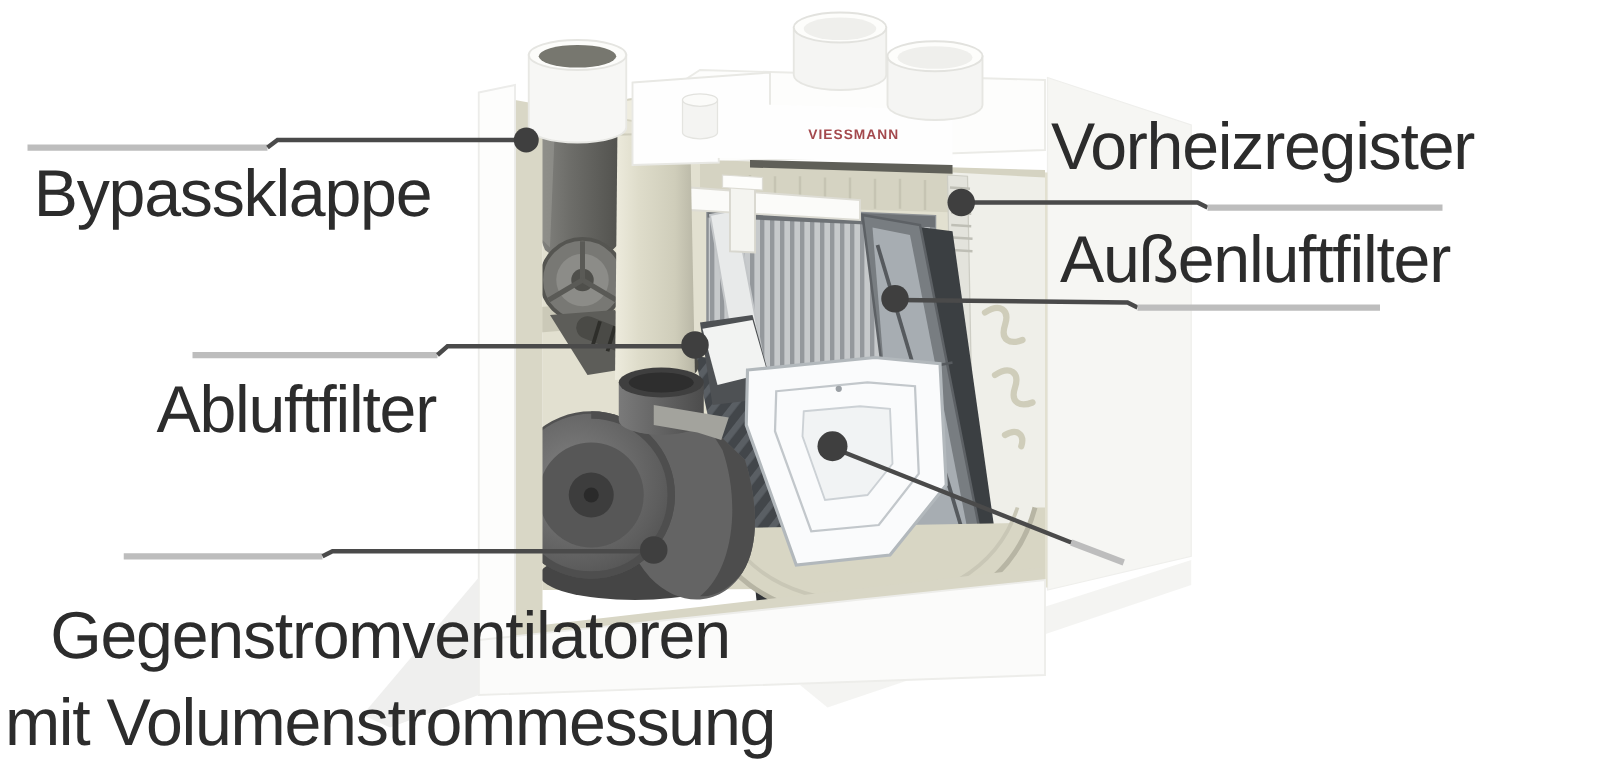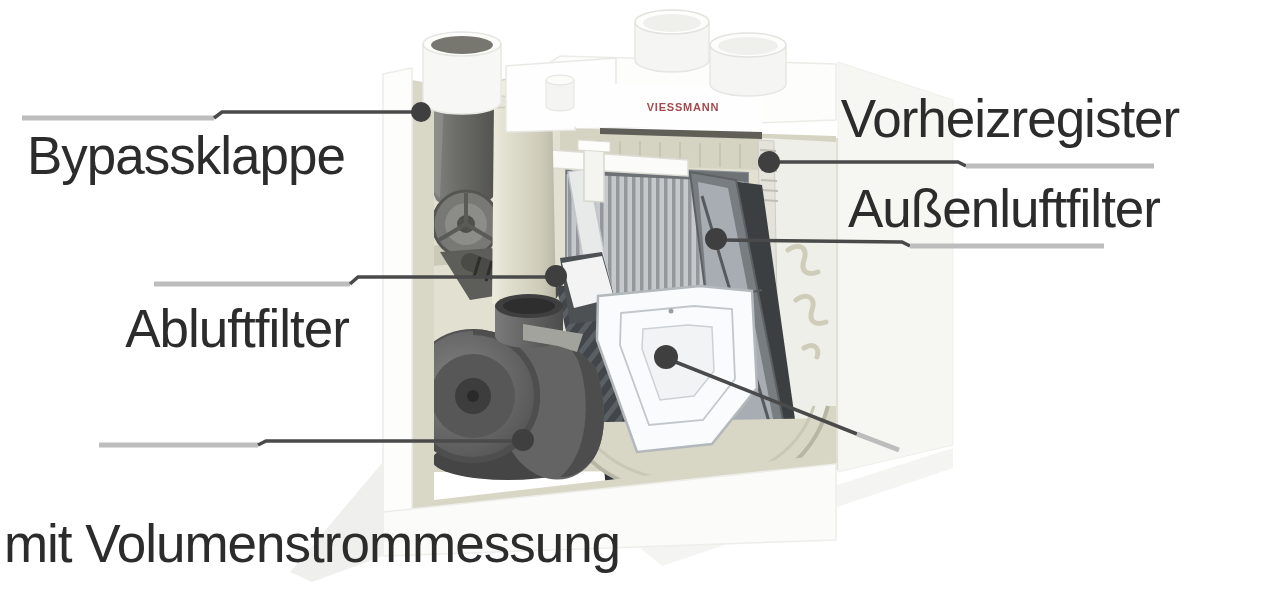--- a/index.html
+++ b/index.html
@@ -264,20 +264,21 @@
     <polyline points="857,434 899,450" stroke-width="5" stroke="#bdbdbd"></polyline>
     <circle cx="666" cy="357" r="12" stroke="none" fill="#3f3f3f"></circle>
   </g>
 </svg>
 
 <div class="label" style="left:237px;top:328px">Abluftfilter</div>
 
 <div class="label" style="left:186px;top:155px">Bypassklappe</div>
 
 <div class="label-block" style="left:312px;top:544px">
+  <div class="line">Gegenstromventilatoren</div>
   <div class="line">mit Volumenstrommessung</div>
 </div>
 
 <div class="label" style="left:1010px;top:118px">Vorheizregister</div>
 
 <div class="label" style="left:1004px;top:208px">Außenluftfilter</div>
 
 <div class="label-block" style="left:1072px;top:516px">
 </div>
 

